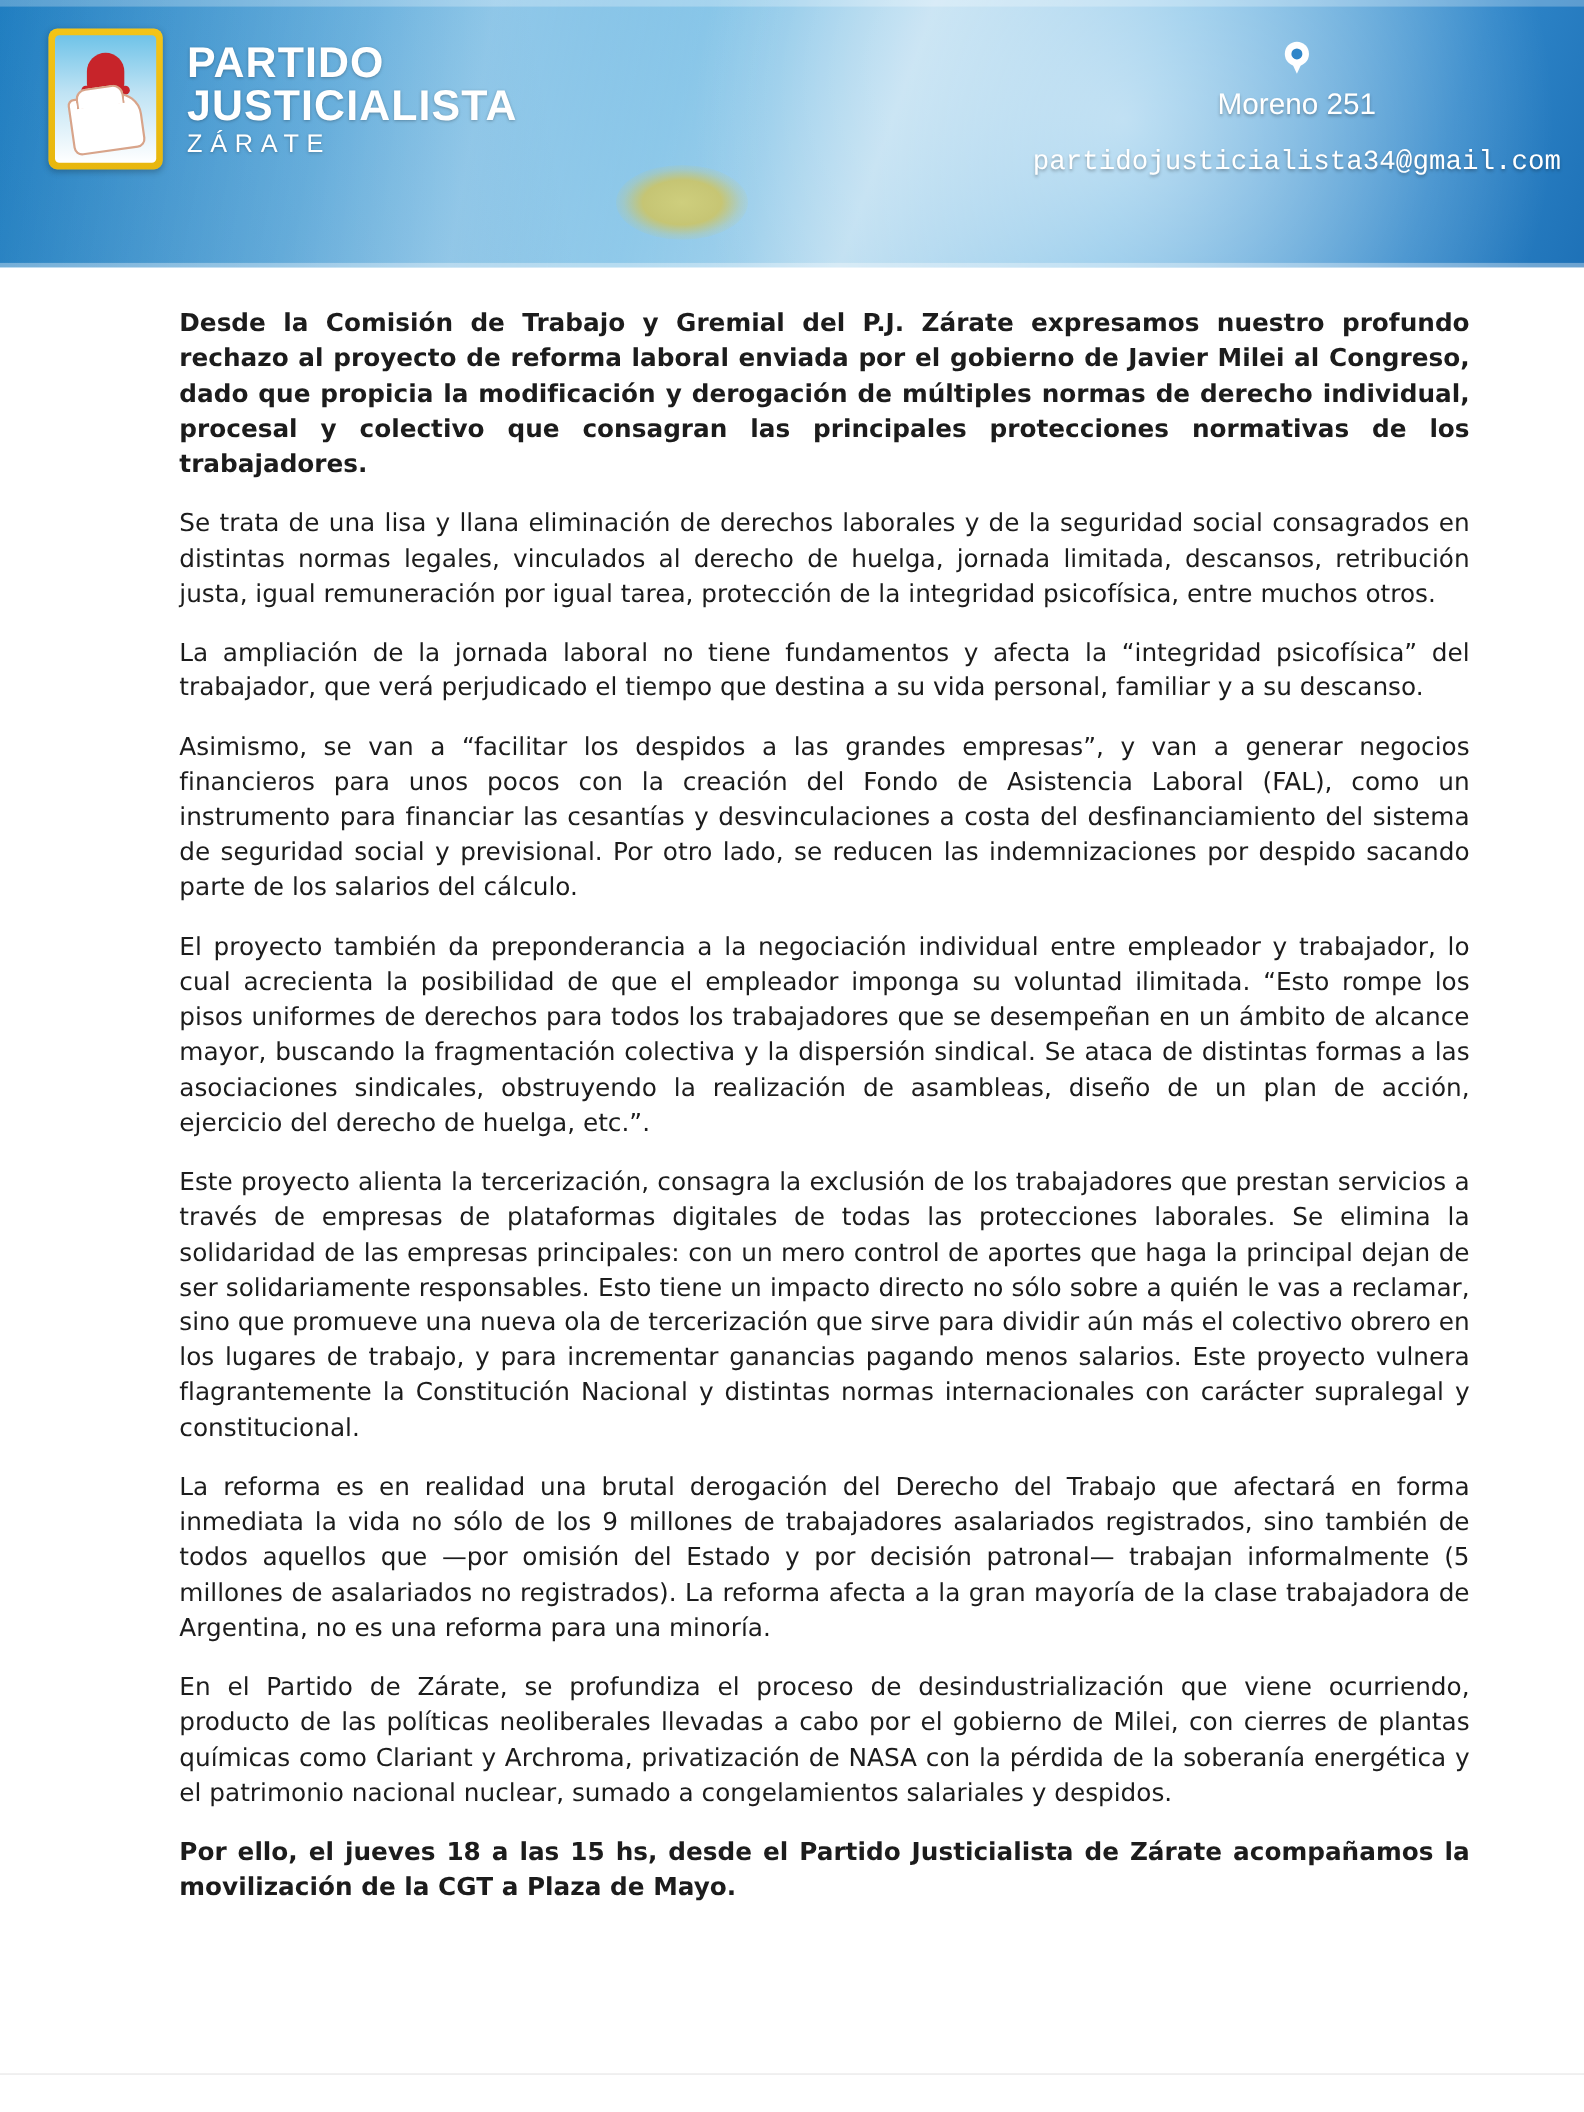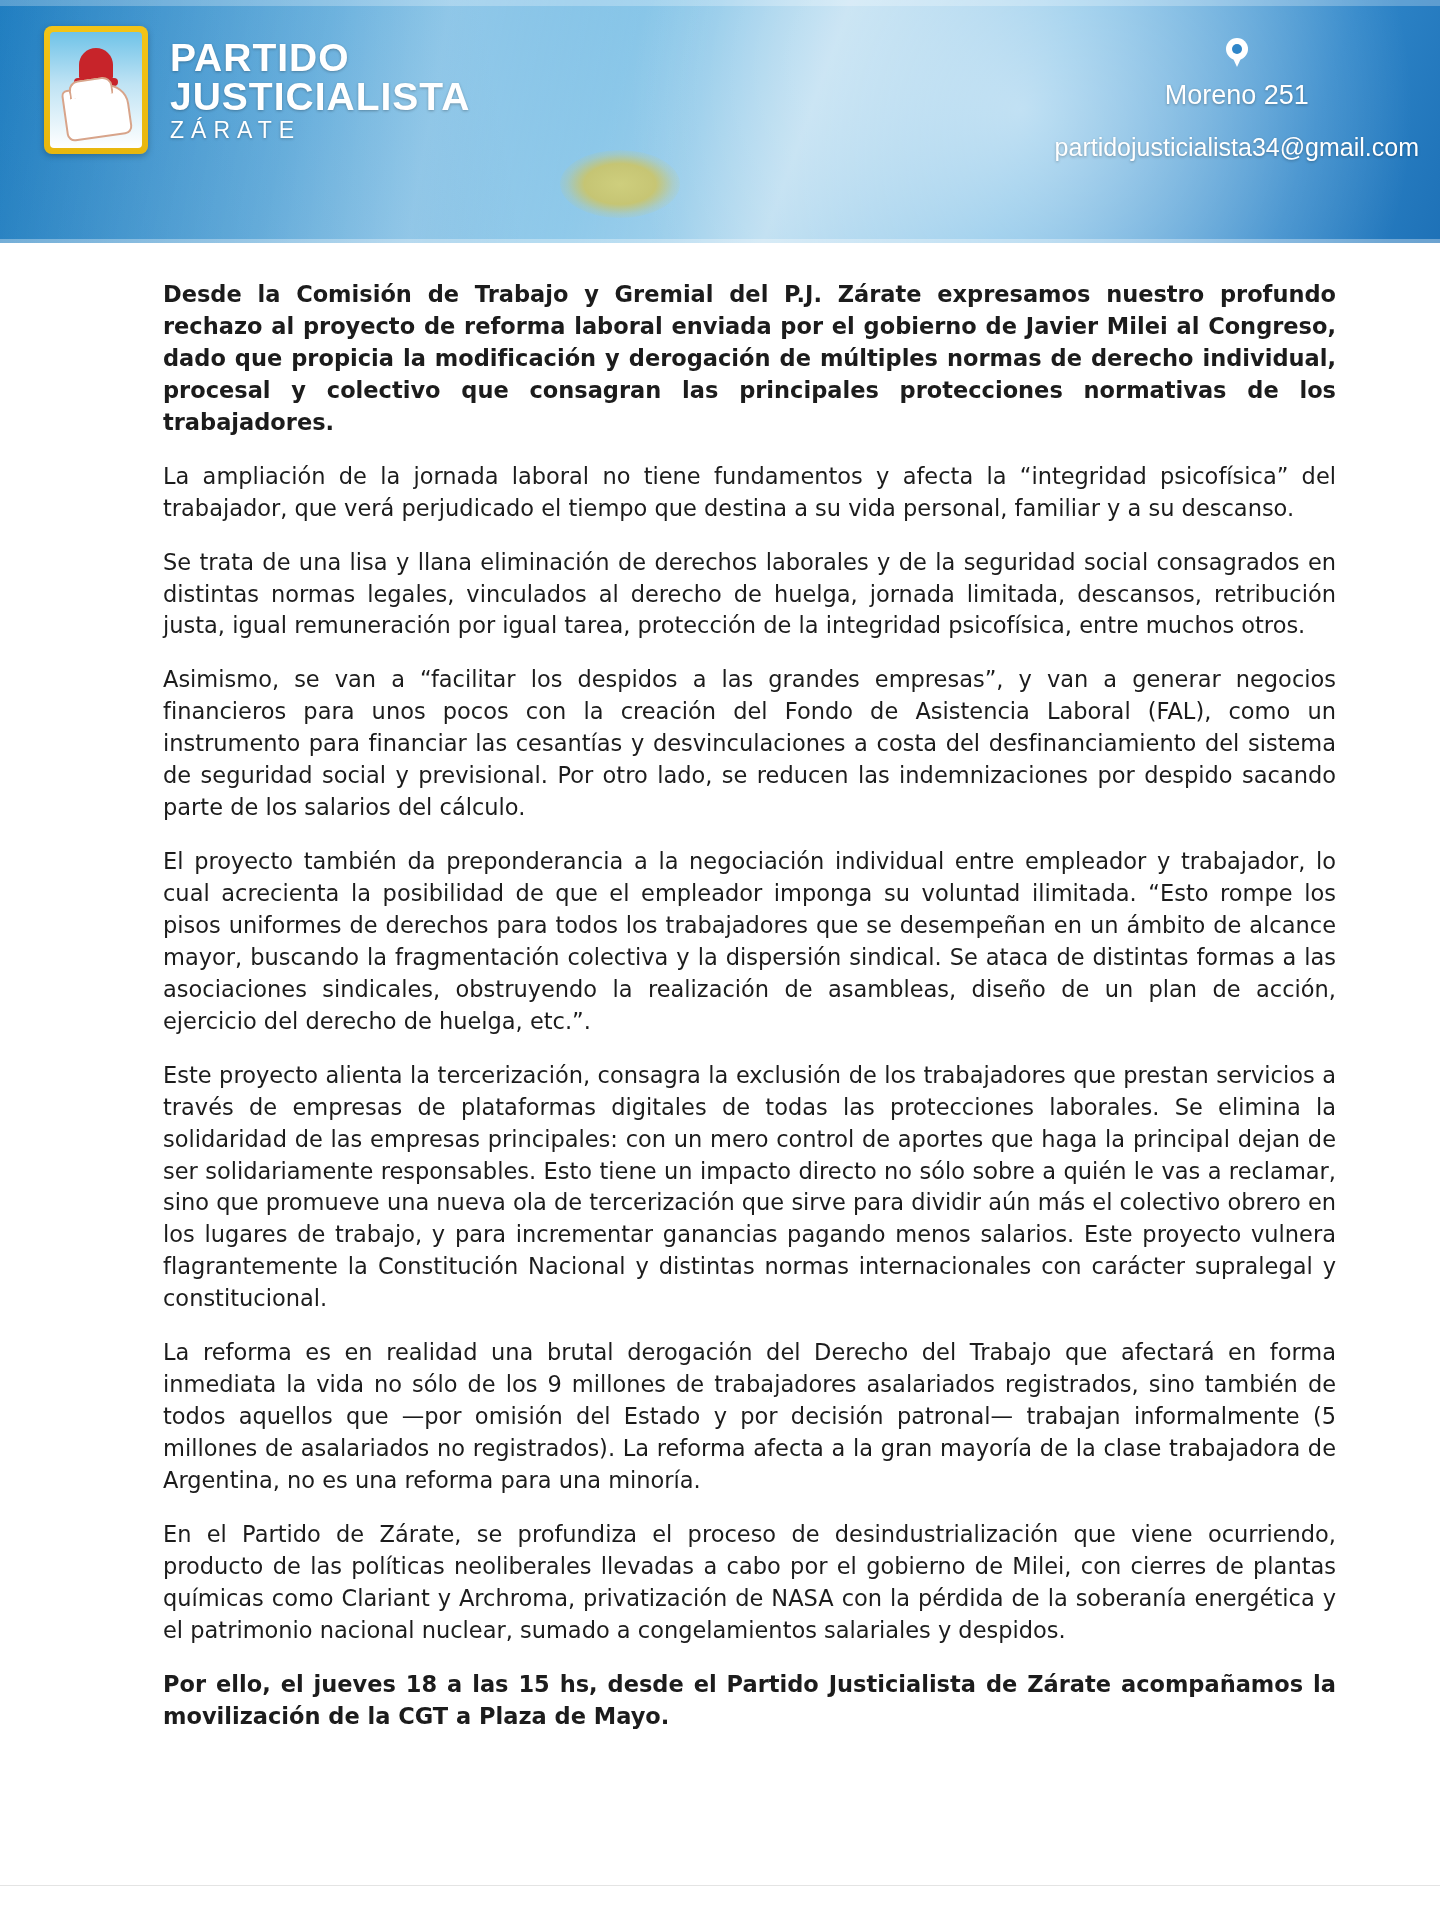--- a/index.html
+++ b/index.html
@@ -157,21 +157,21 @@
   }
   .contact .row {
     display: flex;
     align-items: center;
     gap: 12px;
     font-size: 27px;
     margin-bottom: 10px;
     white-space: nowrap;
     flex-direction: column;
   }
-  .contact .row.small { font-size: 25px; }
+  .contact .row.small { font-size: 25px; font-family: Liberation Mono, monospace; }
   .pin {
     width: 22px;
     height: 30px;
     position: relative;
     flex: none;
   }
   .pin:before {
     content: "";
     position: absolute;
     left: 0; top: 0;
@@ -258,22 +258,22 @@
       </div>
       <div class="row small">
         <span class="spacer22"></span>
         <span>partidojusticialista34@gmail.com</span>
       </div>
     </div>
   </div>
 
   <div class="content">
     <p class="para bold">Desde la Comisión de Trabajo y Gremial del P.J. Zárate expresamos nuestro profundo rechazo al proyecto de reforma laboral enviada por el gobierno de Javier Milei al Congreso, dado que propicia la modificación y derogación de múltiples normas de derecho individual, procesal y colectivo que consagran las principales protecciones normativas de los trabajadores.</p>
+    <p class="para"> Se trata de una lisa y llana eliminación de derechos laborales y de la seguridad social consagrados en distintas normas legales, vinculados al derecho de huelga, jornada limitada, descansos, retribución justa, igual remuneración por igual tarea, protección de la integridad psicofísica, entre muchos otros.</p>
     <p class="para">La ampliación de la jornada laboral no tiene fundamentos y afecta la “integridad psicofísica” del trabajador, que verá perjudicado el tiempo que destina a su vida personal, familiar y a su descanso.</p>
-    <p class="para"> Se trata de una lisa y llana eliminación de derechos laborales y de la seguridad social consagrados en distintas normas legales, vinculados al derecho de huelga, jornada limitada, descansos, retribución justa, igual remuneración por igual tarea, protección de la integridad psicofísica, entre muchos otros.</p>
     <p class="para">Asimismo, se van a “facilitar los despidos a las grandes empresas”, y van a generar negocios financieros para unos pocos con la creación del Fondo de Asistencia Laboral (FAL), como un instrumento para financiar las cesantías y desvinculaciones a costa del desfinanciamiento del sistema de seguridad social y previsional. Por otro lado, se reducen las indemnizaciones por despido sacando parte de los salarios del cálculo.</p>
     <p class="para">El proyecto también da preponderancia a la negociación individual entre empleador y trabajador, lo cual acrecienta la posibilidad de que el empleador imponga su voluntad ilimitada. “Esto rompe los pisos uniformes de derechos para todos los trabajadores que se desempeñan en un ámbito de alcance mayor, buscando la fragmentación colectiva y la dispersión sindical. Se ataca de distintas formas a las asociaciones sindicales, obstruyendo la realización de asambleas, diseño de un plan de acción, ejercicio del derecho de huelga, etc.”.</p>
     <p class="para">Este proyecto alienta la tercerización, consagra la exclusión de los trabajadores que prestan servicios a través de empresas de plataformas digitales de todas las protecciones laborales. Se elimina la solidaridad de las empresas principales: con un mero control de aportes que haga la principal dejan de ser solidariamente responsables. Esto tiene un impacto directo no sólo sobre a quién le vas a reclamar, sino que promueve una nueva ola de tercerización que sirve para dividir aún más el colectivo obrero en los lugares de trabajo, y para incrementar ganancias pagando menos salarios. Este proyecto vulnera flagrantemente la Constitución Nacional y distintas normas internacionales con carácter supralegal y constitucional.</p>
     <p class="para">La reforma es en realidad una brutal derogación del Derecho del Trabajo que afectará en forma inmediata la vida no sólo de los 9 millones de trabajadores asalariados registrados, sino también de todos aquellos que —por omisión del Estado y por decisión patronal— trabajan informalmente (5 millones de asalariados no registrados). La reforma afecta a la gran mayoría de la clase trabajadora de Argentina, no es una reforma para una minoría.</p>
     <p class="para">En el Partido de Zárate, se profundiza el proceso de desindustrialización que viene ocurriendo, producto de las políticas neoliberales llevadas a cabo por el gobierno de Milei, con cierres de plantas químicas como Clariant y Archroma, privatización de NASA con la pérdida de la soberanía energética y el patrimonio nacional nuclear, sumado a congelamientos salariales y despidos.</p>
     <p class="para bold">Por ello, el jueves 18 a las 15 hs, desde el Partido Justicialista de Zárate acompañamos la movilización de la CGT a Plaza de Mayo.</p>
   </div>
 
   <div class="footer-strip"></div>
 </div>

